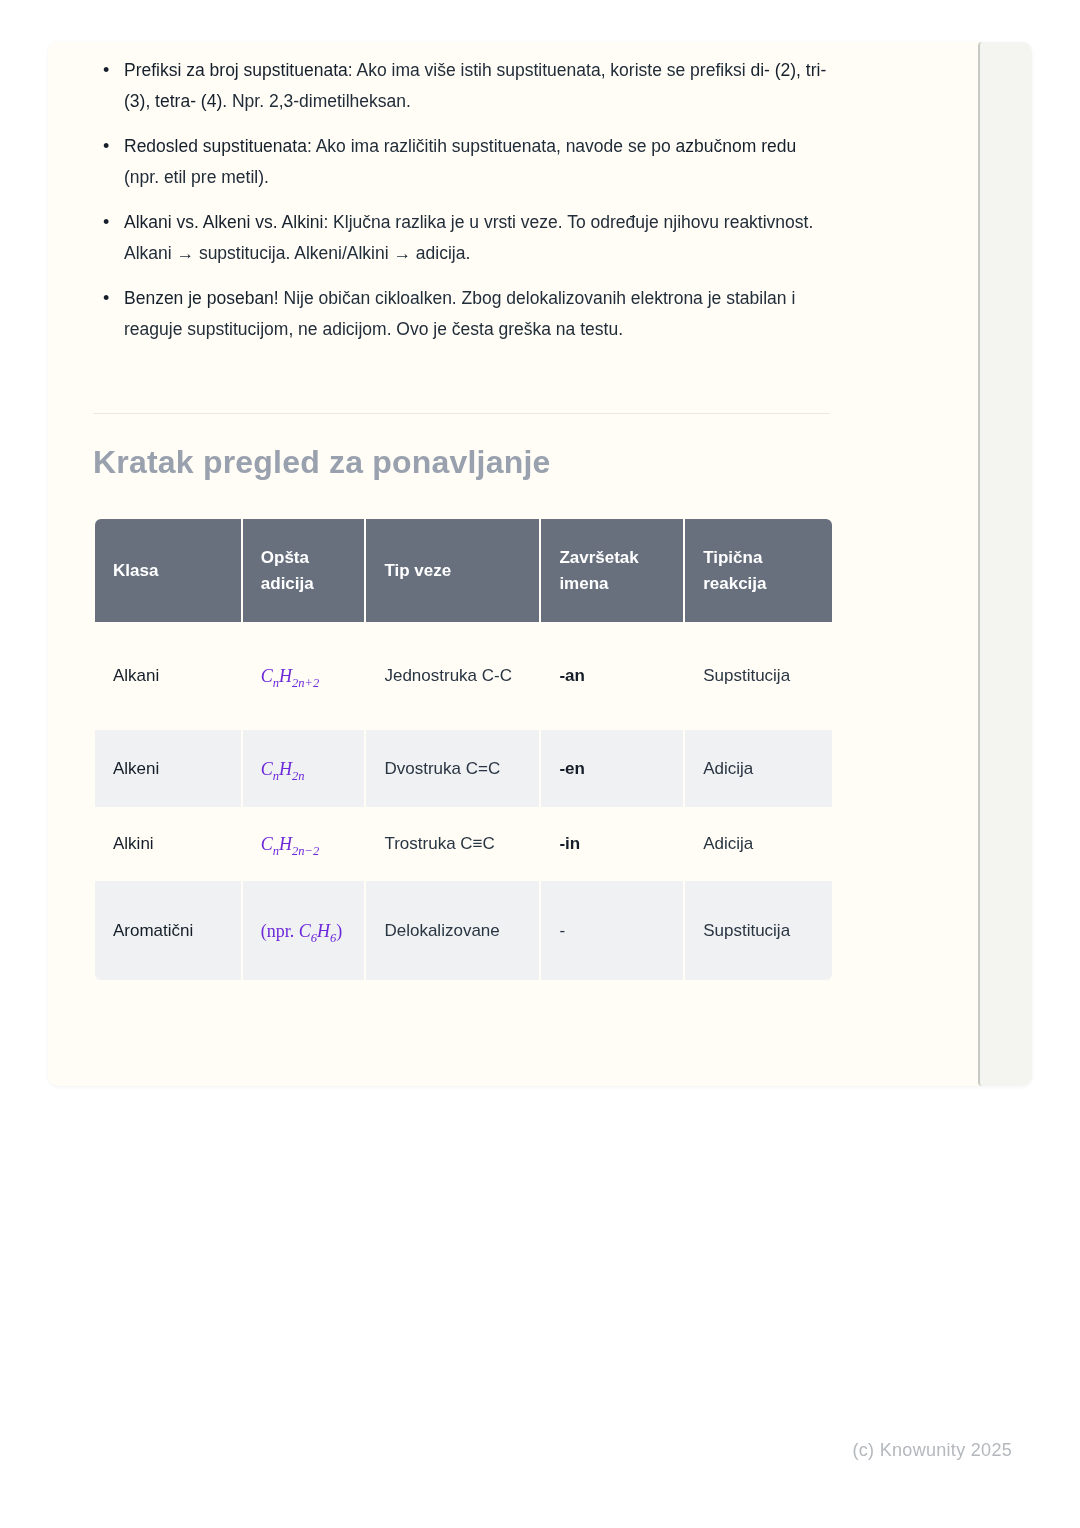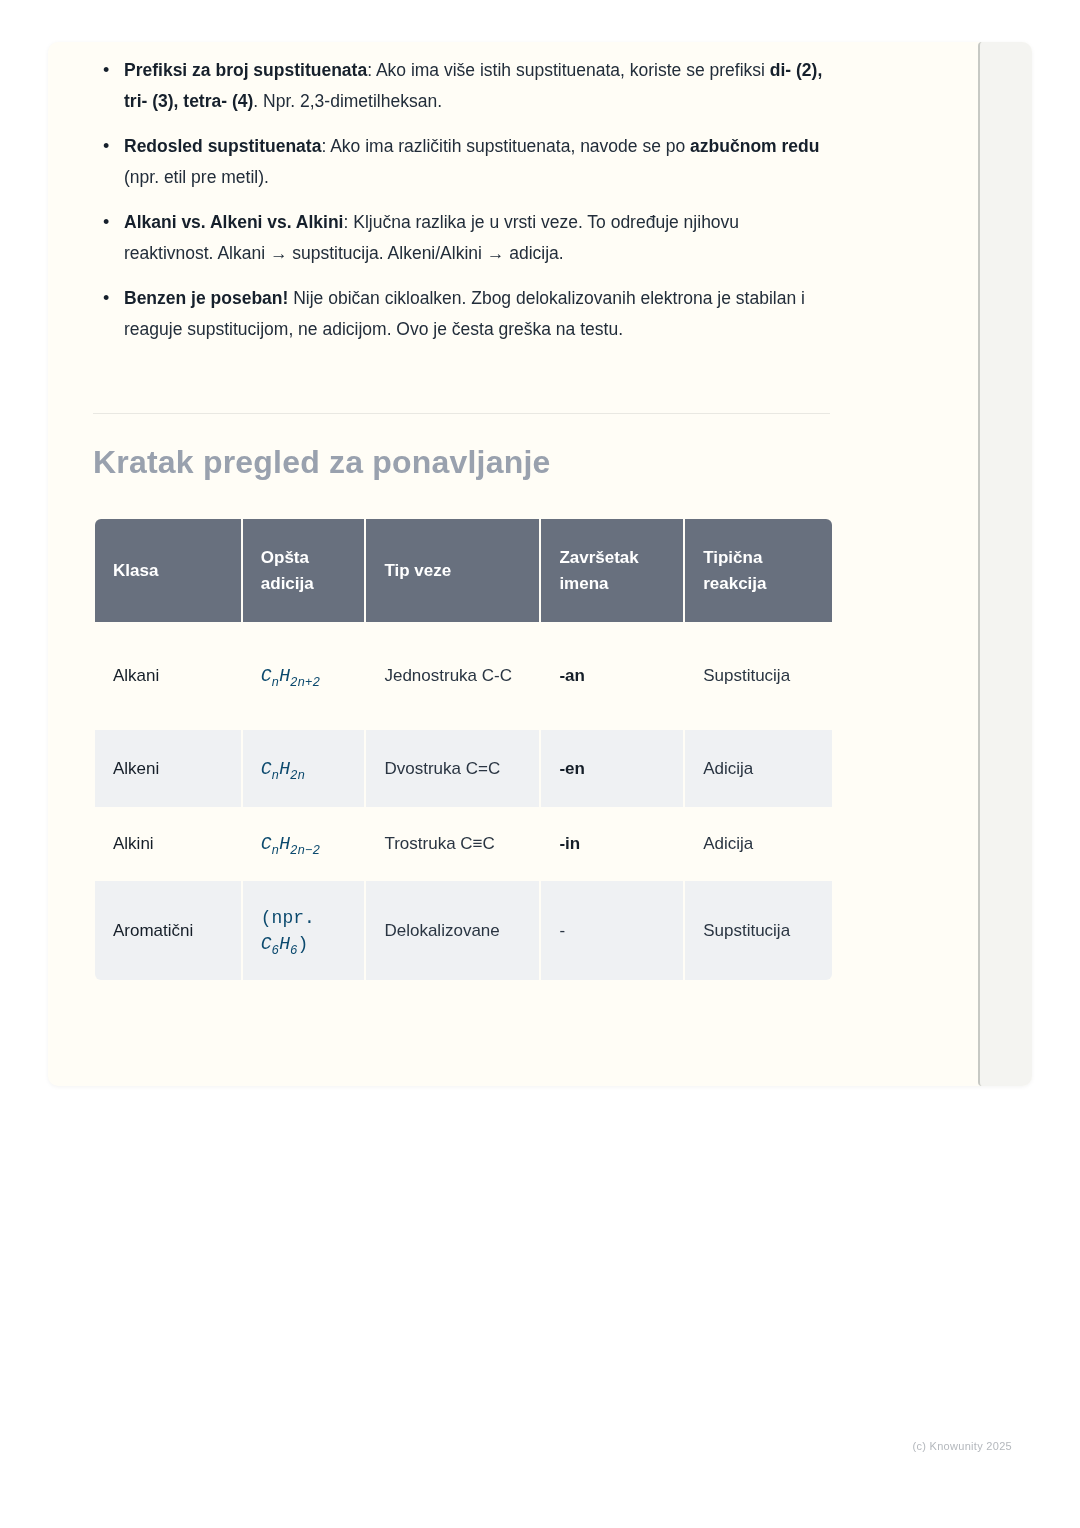--- a/index.html
+++ b/index.html
@@ -37,21 +37,21 @@
     margin-bottom: 14px;
     color: #222d3a;
   }
   .bullets li::before {
     content: "•";
     position: absolute;
     left: 10px; top: 0;
     font-size: 18px;
     color: #16202c;
   }
-  .b { font-weight: 700; color: #16202c; }
+  .b { font-weight: 400; color: #16202c; }
 
   
   .divider {
     position: absolute;
     left: 45px; top: 371px;
     width: 737px; height: 1px;
     background: #e9e8e2;
   }
   .section-title {
     position: absolute;
@@ -95,23 +95,23 @@
   tbody td { background: #FFFDF6; color: #2a3542; }
   tbody tr:nth-child(even) td { background: #EFF1F3; }
   td.klasa { font-weight: 400; color: #151e28; }
   td.zav-bold { font-weight: 700; color: #151e28; }
   thead th:first-child { border-top-left-radius: 6px; }
   thead th:last-child { border-top-right-radius: 6px; }
   tbody tr:last-child td:first-child { border-bottom-left-radius: 6px; }
   tbody tr:last-child td:last-child { border-bottom-right-radius: 6px; }
 
   td.formula {
-    font-family: Liberation Mono, monospace;
+    font-family: Liberation Serif, serif;
     font-size: 18px;
-    color: #0c4a6e;
+    color: #6d28d9;
   }
   td.formula .var { font-style: italic; }
   td.formula sub {
     font-style: italic;
     font-size: 12.5px;
     line-height: 0;
   }
 
   
   .scrollbar-track {
@@ -120,21 +120,21 @@
     width: 54px;
     background: #F4F4F1;
     border-left: 2px solid #c7c9c4;
     border-radius: 4px 10px 10px 4px;
   }
 
   
   .page-footer {
     position: absolute;
     top: 1440px; right: 68px;
-    font-size: 11px;
+    font-size: 18px;
     color: #b4b8bd;
     letter-spacing: 0.3px;
   }
 </style>
 </head>
 <body>
 
 <div class="card">
 
   <ul class="bullets">

